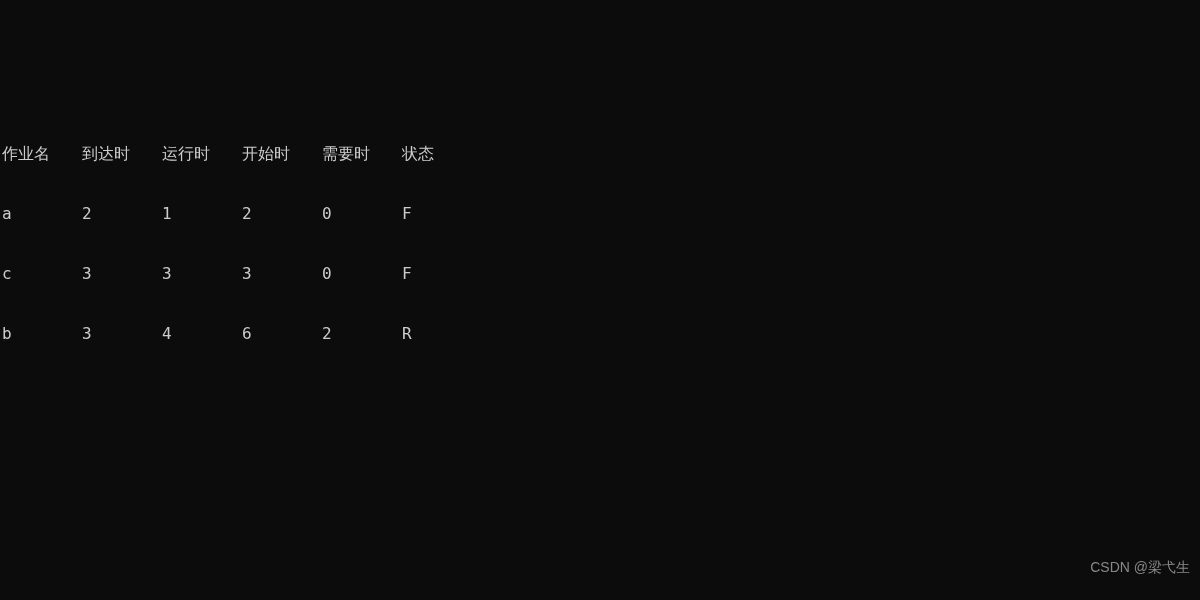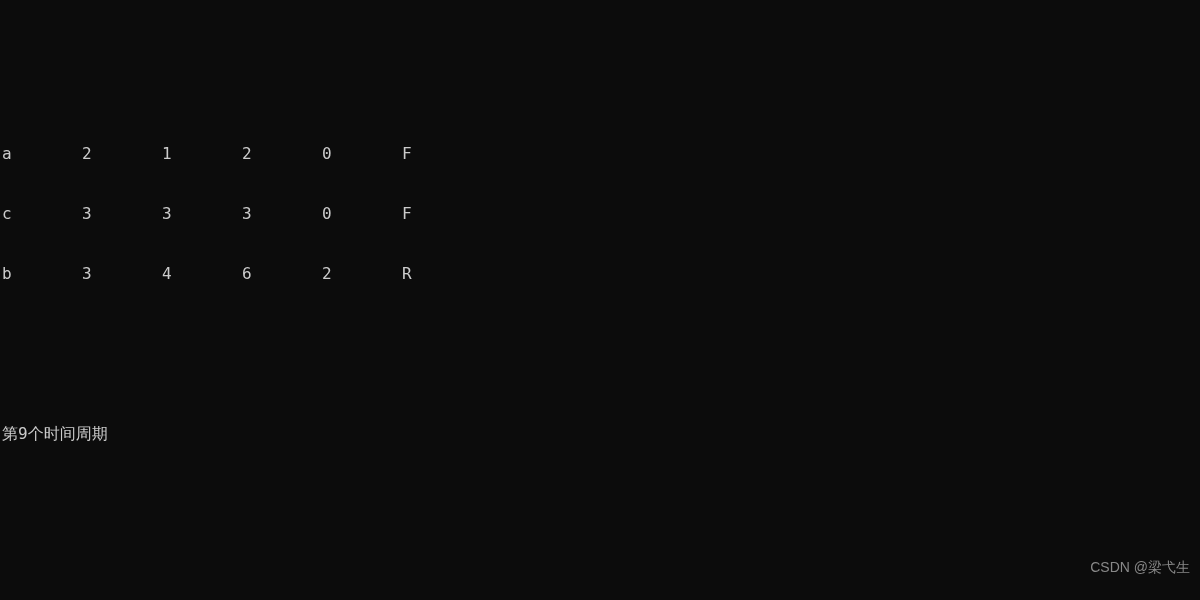--- a/index.html
+++ b/index.html
@@ -43,20 +43,28 @@
     }
   </style>
 </head>
 <body>
 
 
 
 <div class="terminal">
   
   <div class="row">
+    <span class="c1">作业名</span>
+    <span class="c2">到达时</span>
+    <span class="c3">运行时</span>
+    <span class="c4">开始时</span>
+    <span class="c5">需要时</span>
+    <span class="c6">状态</span>
+  </div>
+  <div class="row">
     <span class="c1">a</span>
     <span class="c2">2</span>
     <span class="c3">1</span>
     <span class="c4">2</span>
     <span class="c5">0</span>
     <span class="c6">F</span>
   </div>
   <div class="row">
     <span class="c1">c</span>
     <span class="c2">3</span>
@@ -69,21 +77,20 @@
     <span class="c1">b</span>
     <span class="c2">3</span>
     <span class="c3">4</span>
     <span class="c4">6</span>
     <span class="c5">2</span>
     <span class="c6">R</span>
   </div>
   <div class="blank"></div>
 
   
-  <div class="line">第9个时间周期</div>
   <div class="blank"></div>
   
   
   
   
   
 
   
   
   

